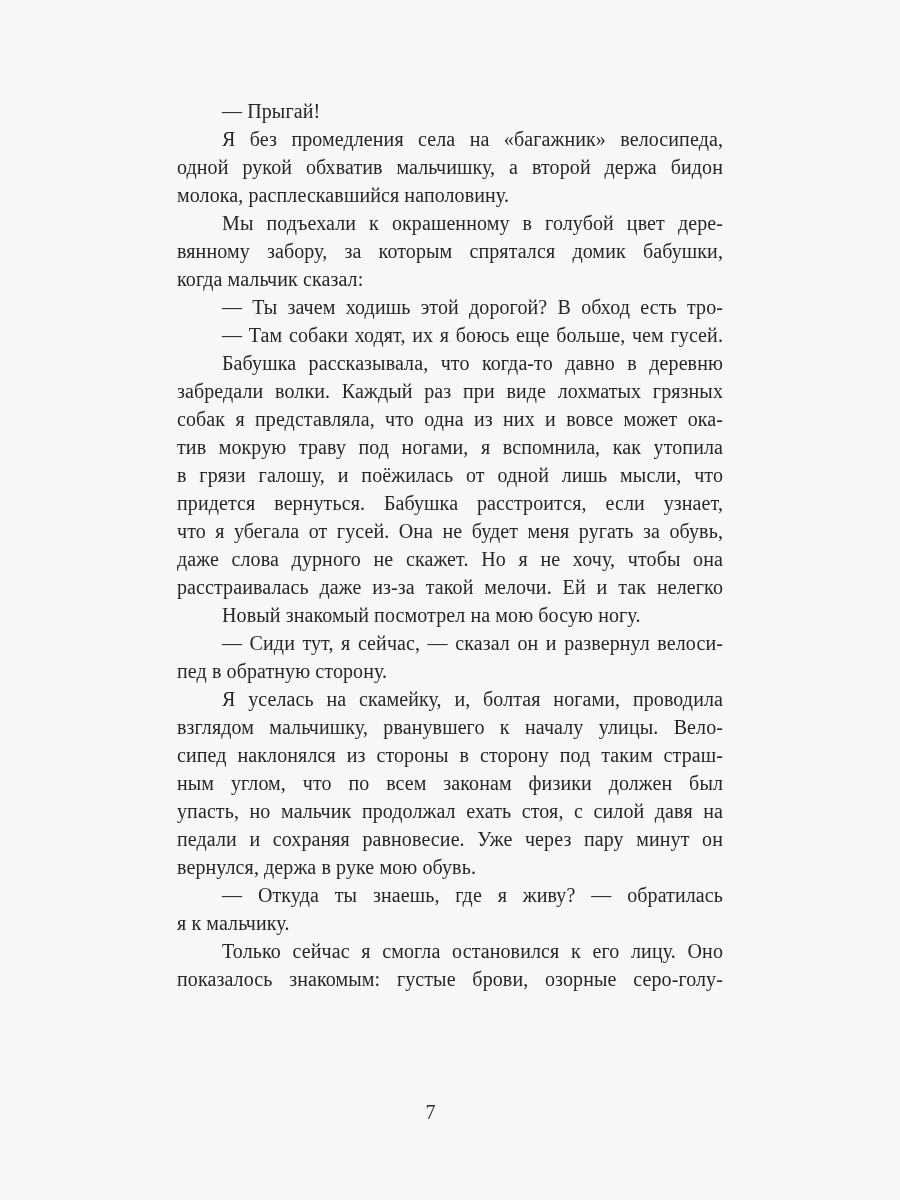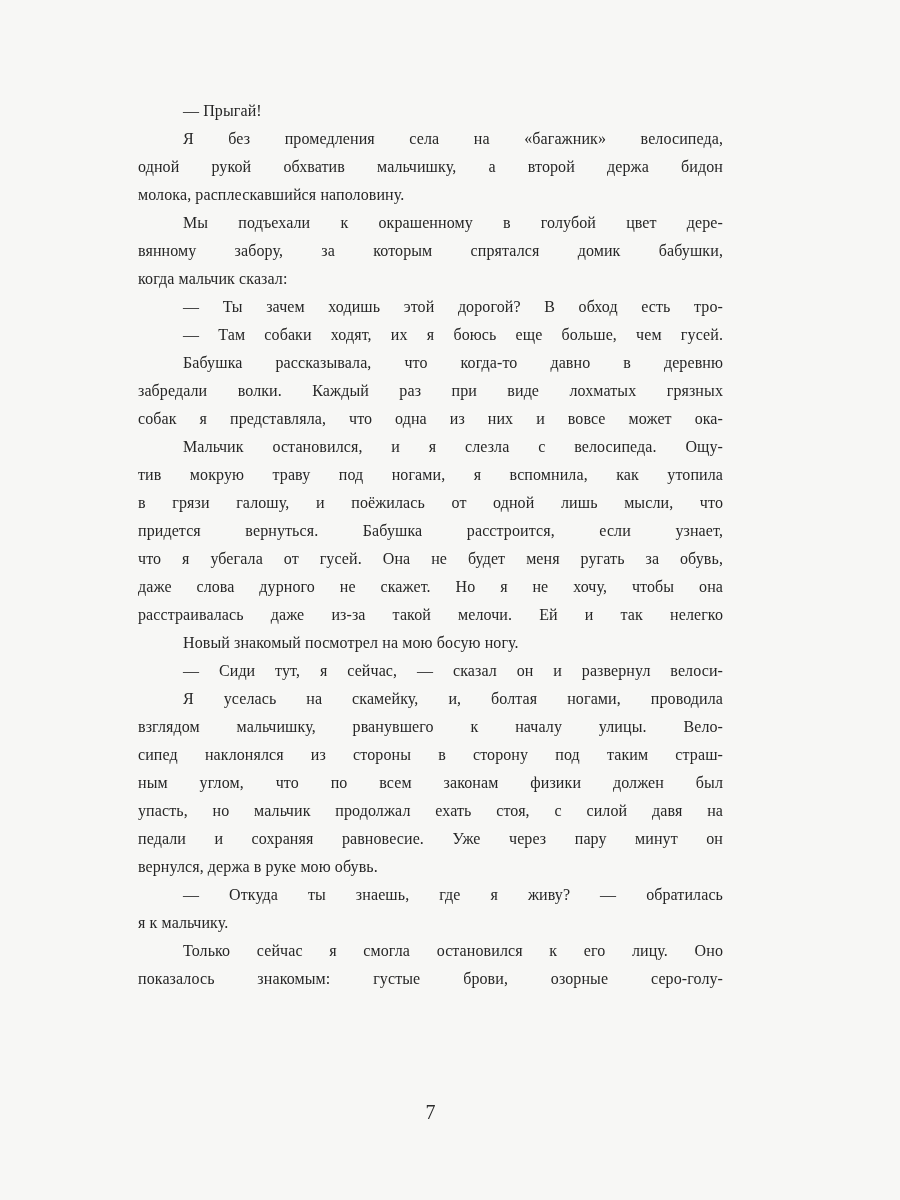--- a/index.html
+++ b/index.html
@@ -15,26 +15,27 @@
     color: #262626;
     overflow: hidden;
   }
   .page-text {
     position: absolute;
     left: 138px;
     top: 97px;
     width: 585px;
   }
   .line {
-    font-size: 16px;
+    font-size: 20px;
     line-height: 28px;
     height: 28px;
     white-space: nowrap;
     text-align: left;
     letter-spacing: 0.1px;
+    margin-left: 39px;
   }
   .line.fill {
     text-align: justify;
     text-align-last: justify;
   }
   .line.indent {
     text-indent: 45px;
   }
   .page-number {
     position: absolute;
@@ -56,29 +57,29 @@
     <div class="line fill">одной рукой обхватив мальчишку, а второй держа бидон</div>
     <div class="line">молока, расплескавшийся наполовину.</div>
     <div class="line indent fill">Мы подъехали к окрашенному в голубой цвет дере-</div>
     <div class="line fill">вянному забору, за которым спрятался домик бабушки,</div>
     <div class="line">когда мальчик сказал:</div>
     <div class="line indent fill">— Ты зачем ходишь этой дорогой? В обход есть тро-</div>
     <div class="line indent fill">— Там собаки ходят, их я боюсь еще больше, чем гусей.</div>
     <div class="line indent fill">Бабушка рассказывала, что когда-то давно в деревню</div>
     <div class="line fill">забредали волки. Каждый раз при виде лохматых грязных</div>
     <div class="line fill">собак я представляла, что одна из них и вовсе может ока-</div>
-    <div class="line indent fill">Мальчик остановился, и я слезла с велосипеда. Ощу-</div>
     <div class="line fill">тив мокрую траву под ногами, я вспомнила, как утопила</div>
     <div class="line fill">в грязи галошу, и поёжилась от одной лишь мысли, что</div>
     <div class="line fill">придется вернуться. Бабушка расстроится, если узнает,</div>
     <div class="line fill">что я убегала от гусей. Она не будет меня ругать за обувь,</div>
     <div class="line fill">даже слова дурного не скажет. Но я не хочу, чтобы она</div>
     <div class="line fill">расстраивалась даже из-за такой мелочи. Ей и так нелегко</div>
     <div class="line indent">Новый знакомый посмотрел на мою босую ногу.</div>
     <div class="line indent fill">— Сиди тут, я сейчас, — сказал он и развернул велоси-</div>
+    <div class="line">пед в обратную сторону.</div>
     <div class="line indent fill">Я уселась на скамейку, и, болтая ногами, проводила</div>
     <div class="line fill">взглядом мальчишку, рванувшего к началу улицы. Вело-</div>
     <div class="line fill">сипед наклонялся из стороны в сторону под таким страш-</div>
     <div class="line fill">ным углом, что по всем законам физики должен был</div>
     <div class="line fill">упасть, но мальчик продолжал ехать стоя, с силой давя на</div>
     <div class="line fill">педали и сохраняя равновесие. Уже через пару минут он</div>
     <div class="line">вернулся, держа в руке мою обувь.</div>
     <div class="line indent fill">— Откуда ты знаешь, где я живу? — обратилась</div>
     <div class="line">я к мальчику.</div>
     <div class="line indent fill">Только сейчас я смогла остановился к его лицу. Оно</div>

